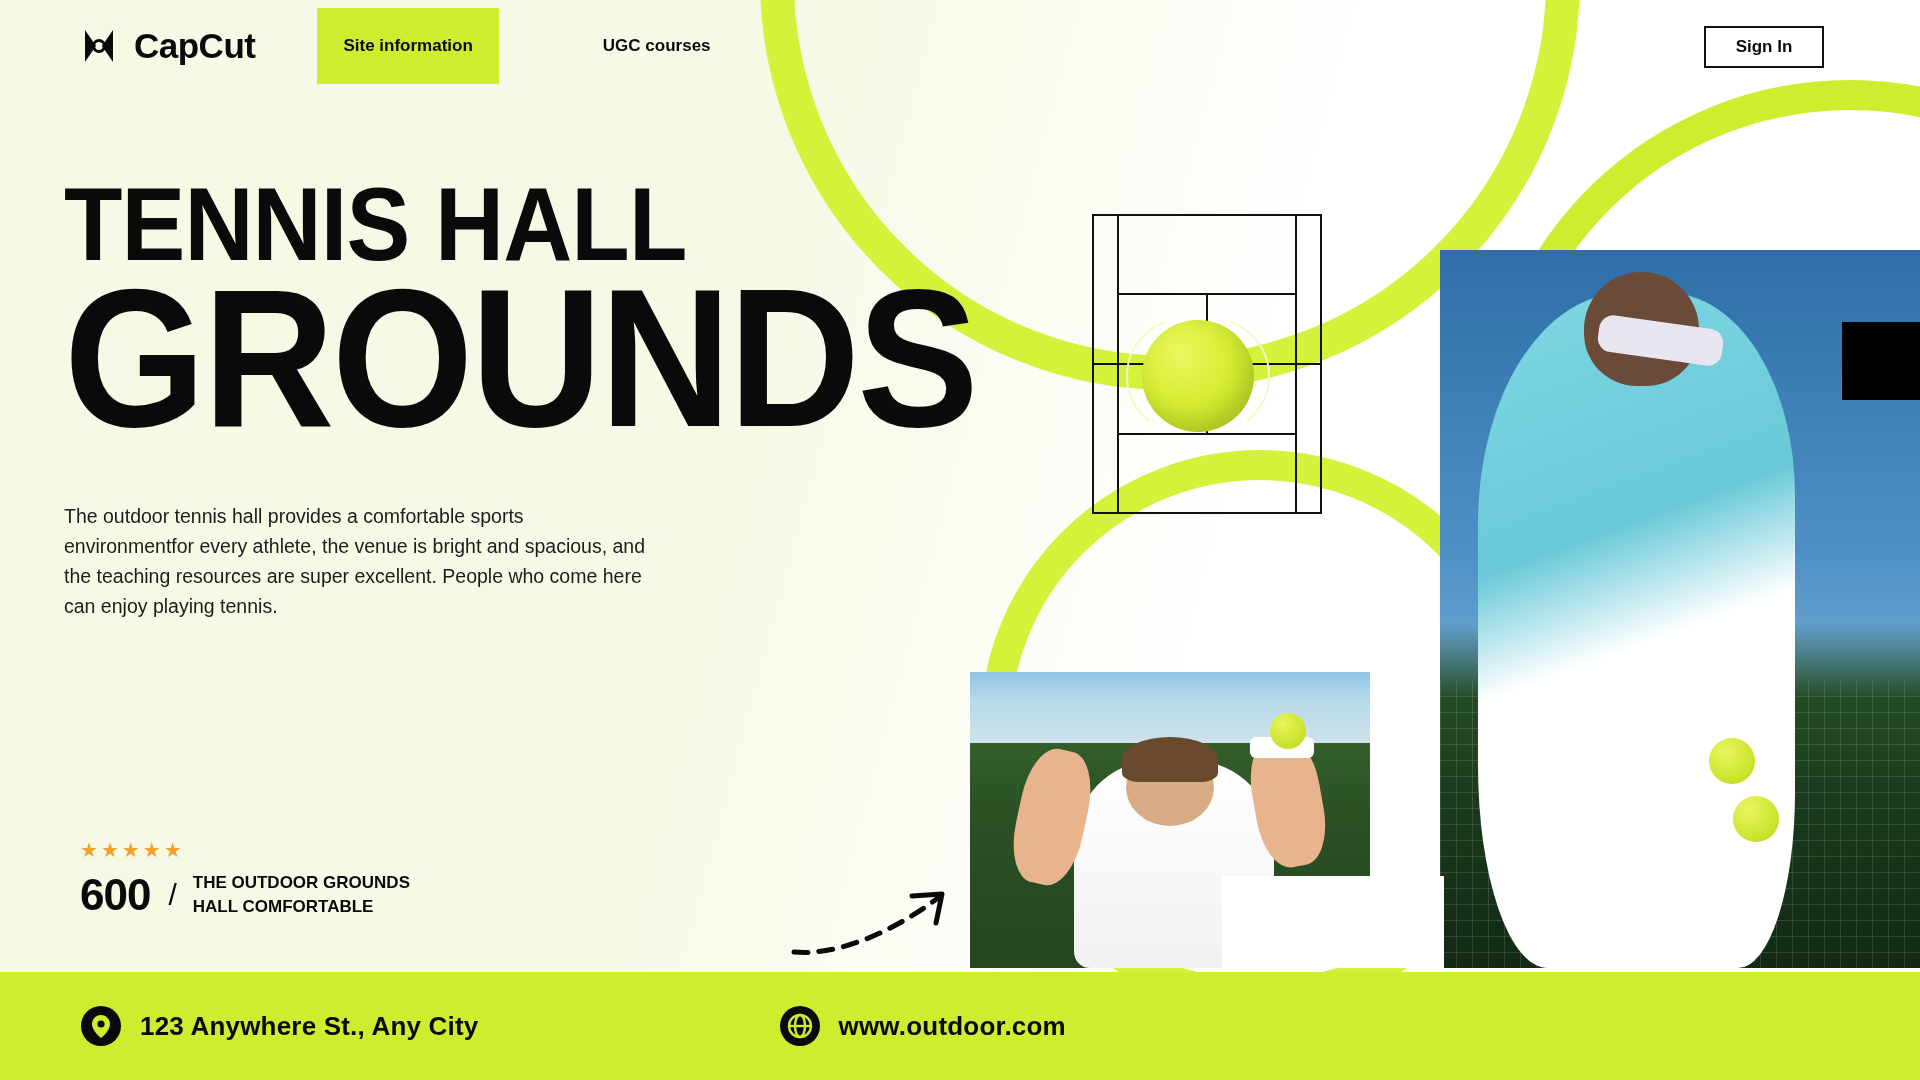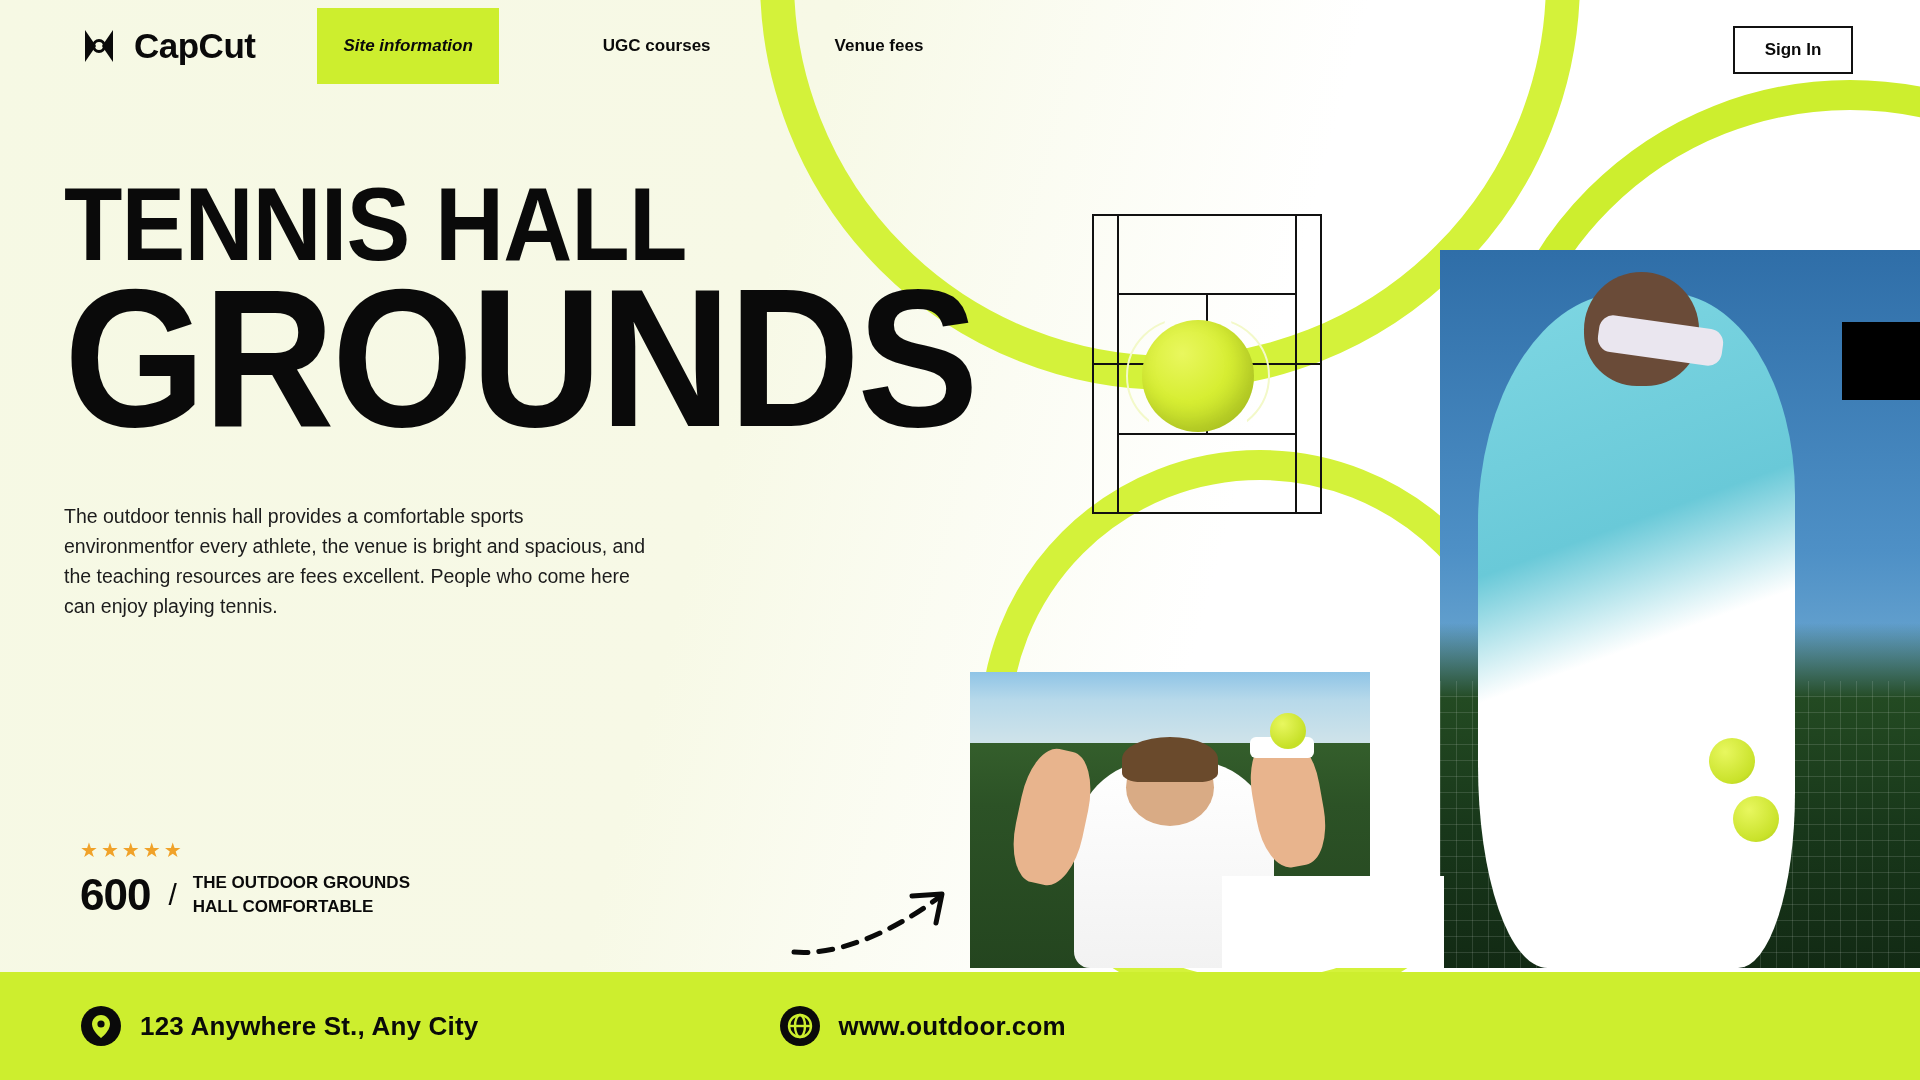--- a/index.html
+++ b/index.html
@@ -57,26 +57,26 @@
   .brand-mark { width: 34px; height: 36px; display: block; }
   .brand-name {
     font-size: 35px; font-weight: 700; letter-spacing: -0.5px; color: #0a0a0a;
   }
   .nav-items { display: flex; align-items: center; margin-left: 62px; }
   .nav-item {
     font-size: 17px; font-weight: 700; color: #0a0a0a;
     padding: 0 26px; height: 76px; display: flex; align-items: center;
     white-space: nowrap;
   }
-  .nav-item.active { background: #cdee2e; font-style: italic; }
+  .nav-item.active { background: #cdee2e; }
   .nav-gap-1 { width: 78px; }
   .nav-gap-2 { width: 72px; }
   .signin {
-    position: absolute; right: 67px; top: 26px;
-    width: 120px; height: 48px;
+    position: absolute; right: 96px; top: 26px;
+    width: 120px; height: 42px;
     border: 2px solid #111; background: transparent;
     font-size: 17px; font-weight: 700; color: #0a0a0a;
     display: flex; align-items: center; justify-content: center;
     cursor: pointer;
   }
 
   
   .hero { position: absolute; left: 64px; top: 180px; z-index: 20; width: 840px; }
   .title-1 {
     font-family: "Liberation Sans Narrow", "Liberation Sans", sans-serif;
@@ -214,30 +214,29 @@
         <circle cx="17" cy="18" r="5.4" fill="none" stroke="#0a0a0a" stroke-width="3"></circle>
       </svg>
       <span class="brand-name">CapCut</span>
     </div>
 
     <div class="nav-items">
       <div class="nav-item active">Site information</div>
       <div class="nav-gap-1"></div>
       <div class="nav-item">UGC courses</div>
       <div class="nav-gap-2"></div>
-      <div class="nav-item">Venue fees</div>
     </div>
 
     <button class="signin">Sign In</button>
   </div>
 
   <div class="hero">
     <div class="title-1">TENNIS HALL</div>
     <div class="title-2">GROUNDS</div>
-    <p class="desc">The outdoor tennis hall provides a comfortable sports environmentfor every athlete, the venue is bright and spacious, and the teaching resources are fees excellent. People who come here can enjoy playing tennis.</p>
+    <p class="desc">The outdoor tennis hall provides a comfortable sports environmentfor every athlete, the venue is bright and spacious, and the teaching resources are super excellent. People who come here can enjoy playing tennis.</p>
   </div>
 
   <div class="rating">
     <div class="stars">★★★★★</div>
     <div class="rating-row">
       <span class="rating-count">600</span>
       <span class="rating-slash">/</span>
       <span class="rating-text">
         <span>THE OUTDOOR GROUNDS</span><br>
         <span>HALL COMFORTABLE</span>

